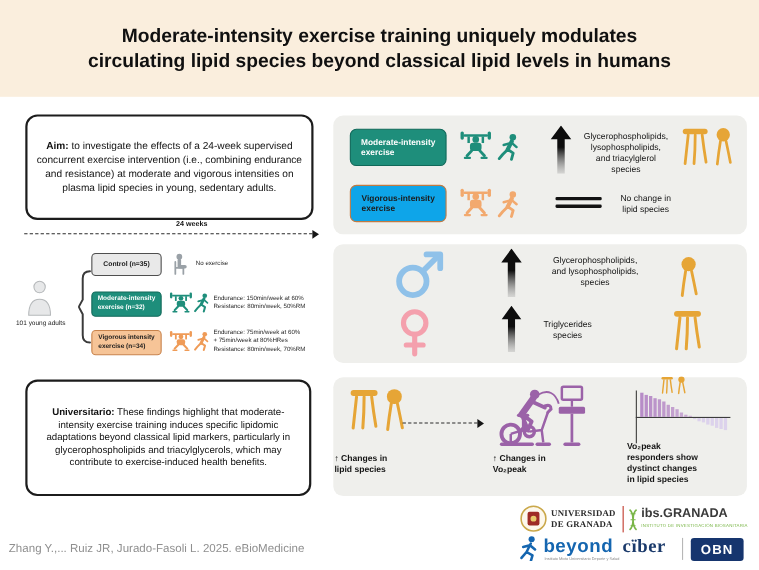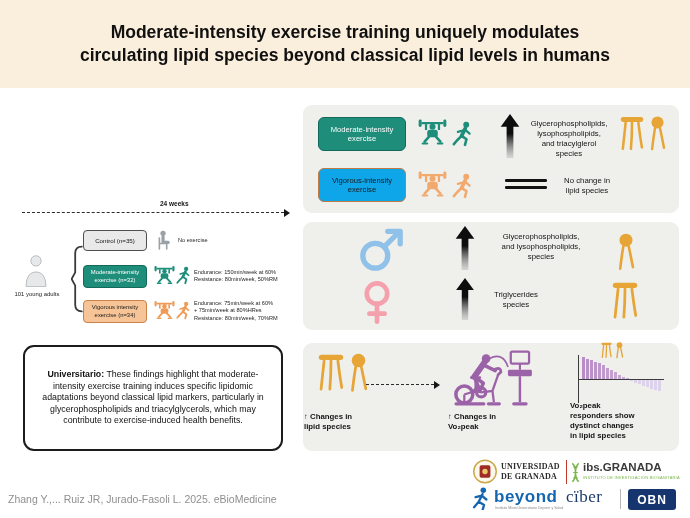--- a/index.html
+++ b/index.html
@@ -10,21 +10,21 @@
   .title-band{position:absolute;left:0;top:0;width:690px;height:88px;background:#faeedd;
               display:flex;align-items:center;justify-content:center;}
   .title-band h1{margin:0;font-size:17.5px;line-height:1.32;font-weight:700;color:#101010;text-align:center;}
   .outline-box{border:2.4px solid #1c1c1c;border-radius:11px;background:#fff;box-sizing:border-box;
                display:flex;align-items:center;justify-content:center;text-align:center;}
   .outline-box p{margin:0;padding:4px 8px;color:#111;}
   #aim-box p{font-size:9.2px;line-height:1.4;}
   #implications-box p{font-size:8.8px;line-height:1.32;}
   .gray-panel{background:#efefec;border-radius:9px;}
   .grp-box{box-sizing:border-box;border-radius:4px;display:flex;align-items:center;justify-content:center;
-           text-align:center;font-weight:400;}
+           font-weight:700;}
   .detail{font-size:5.6px;line-height:1.3;color:#1f1f1f;}
   .outcome{font-weight:400;color:#141414;text-align:center;}
   .dash{border-top:1.6px dashed #2b2b2b;height:0;}
   .tri-right{width:0;height:0;border-left:6px solid #161616;border-top:4px solid transparent;border-bottom:4px solid transparent;}
   .eqbar{background:#121212;height:2.7px;border-radius:1.2px;width:42px;}
   .lbl-bold{font-weight:700;color:#141414;text-align:left;}
   .chart-wrap{position:absolute;}
   .axis-v{position:absolute;left:0;top:0;width:1.2px;height:100%;background:#3c3c3c;}
   .axis-h{position:absolute;left:0;width:100%;height:1.1px;background:#3c3c3c;}
   .citation{color:#8f8f8f;font-size:10.5px;}
@@ -42,20 +42,23 @@
         <stop offset="1" stop-color="#9a9a9a" stop-opacity="0.3"></stop>
       </linearGradient>
     </defs>
   </svg>
 
   <div class="title-band">
     <h1 class="pre">Moderate-intensity exercise training uniquely modulates
 circulating lipid species beyond classical lipid levels in humans</h1>
   </div>
 
+  <div id="aim-box" class="outline-box abs" style="left:23px;top:104px;width:262px;height:96px">
+    <p><b>Aim:</b><span> to investigate the effects of a 24-week supervised concurrent exercise intervention (i.e., combining endurance and resistance) at moderate and vigorous intensities on plasma lipid species in young, sedentary adults.</span></p>
+  </div>
 
   <div class="abs lbl-bold" style="left:160px;top:200px;width:80px;font-size:6.5px">24 weeks</div>
   <div class="abs dash" style="left:22px;top:212px;width:262px"></div>
   <div class="abs tri-right" style="left:284px;top:209px"></div>
 
   <span class="abs" style="left:24px;top:254px;color:#b5b8ba">
     <svg width="24" height="33" viewBox="0 0 40 54">
       <circle cx="20" cy="11" r="8.6" fill="#e7e8e9" stroke="#b5b8ba" stroke-width="1.6"></circle>
       <path d="M3.5 54 C3.5 36 11 29.5 20 29.5 C29 29.5 36.5 36 36.5 54 Z" fill="#e7e8e9" stroke="#b5b8ba" stroke-width="1.6"></path>
     </svg>
@@ -369,17 +372,17 @@
 
   <span class="abs" style="left:471px;top:487px;color:#1566b0">
     <svg width="20" height="25" viewBox="0 0 26 32" fill="currentColor">
       <circle cx="16" cy="4" r="3.6"></circle>
       <path d="M15 9 L10 19 M14 11 L6 13 M14 11 L20 16 M10 19 L17 23 L15 30 M10 19 L4 26" stroke="currentColor" stroke-width="3" fill="none" stroke-linecap="round" stroke-linejoin="round"></path>
     </svg>
   </span>
   <div class="abs" style="left:494px;top:487px;font-size:17px;font-weight:700;color:#1566b0;letter-spacing:0.5px">beyond</div>
   <div class="abs" style="left:495px;top:506px;font-size:3.5px;color:#888">Instituto Mixto Universitario Deporte y Salud</div>
 
-  <div class="abs serif" style="left:566px;top:487px;font-size:17px;font-weight:400;color:#1b3a6b;letter-spacing:0.5px">cïber</div>
+  <div class="abs serif" style="left:566px;top:487px;font-size:17px;font-weight:700;color:#1b3a6b;letter-spacing:0.5px">cïber</div>
   <div class="abs" style="left:620px;top:489px;width:1.2px;height:20px;background:#b7b7b7"></div>
   <div class="abs" style="left:628px;top:489px;width:48px;height:21px;background:#16356e;border-radius:3px;display:flex;align-items:center;justify-content:center;color:#fff;font-size:12px;font-weight:700;letter-spacing:1px">OBN</div>
 
 </div>
 
 </body></html>

